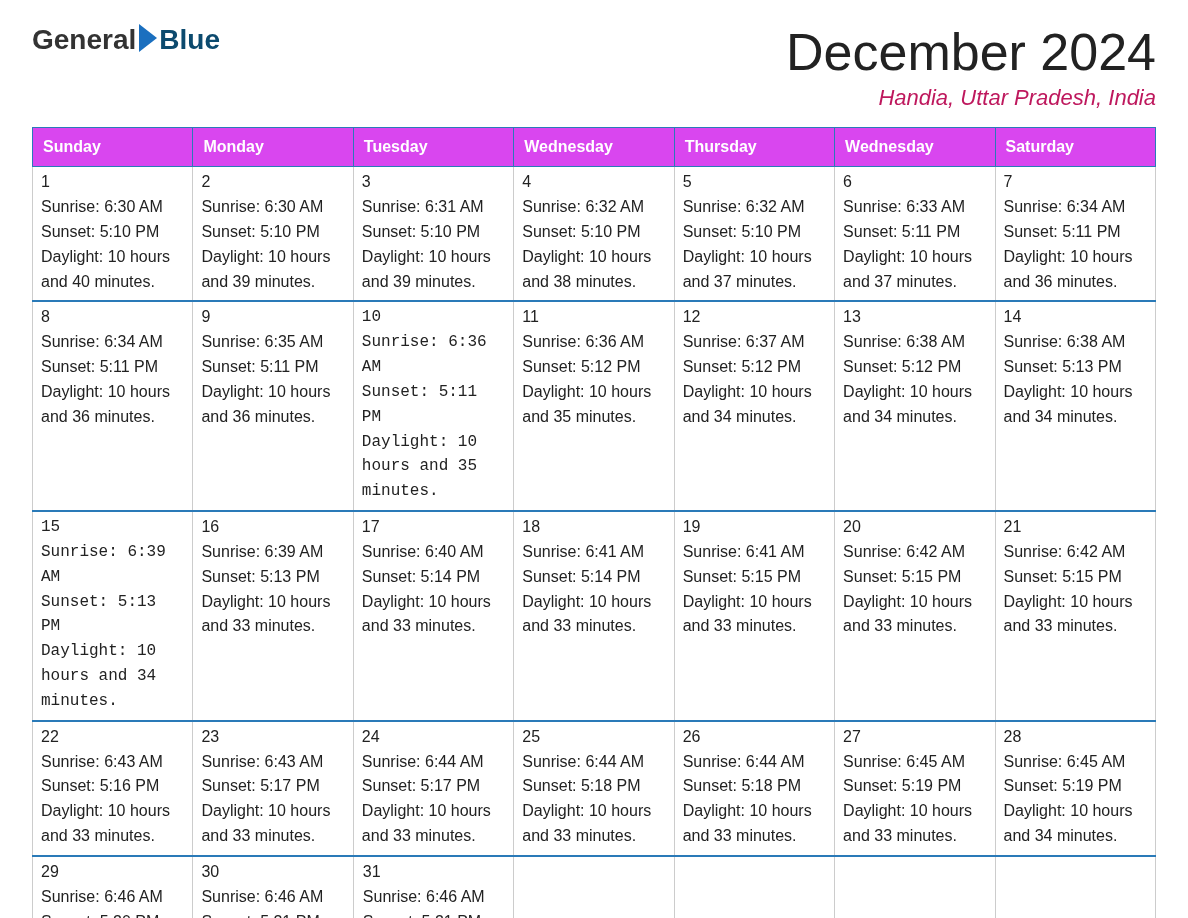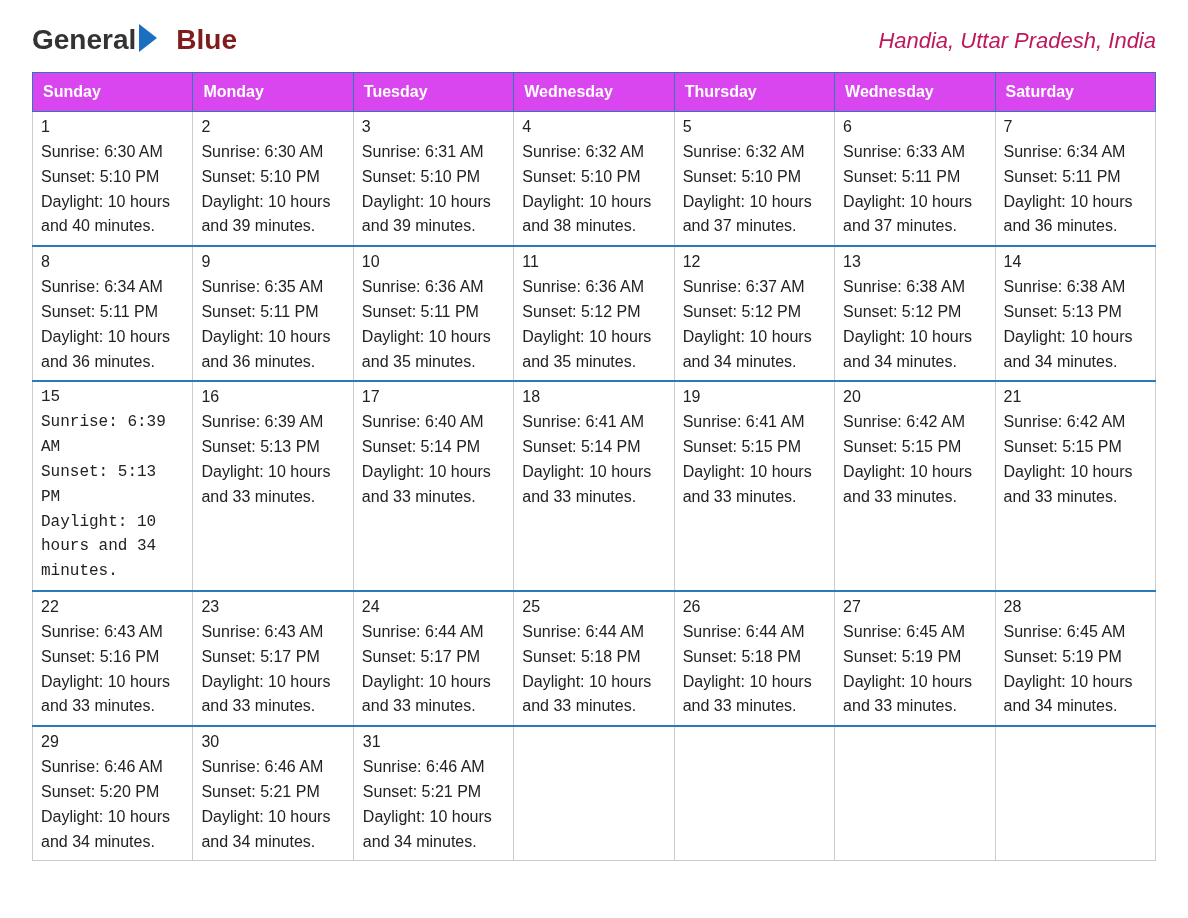--- a/index.html
+++ b/index.html
@@ -37,22 +37,22 @@
       height: 0;
       border-left: 18px solid #1a6fbf;
       border-top: 14px solid transparent;
       border-bottom: 14px solid transparent;
       margin-left: 3px;
       margin-top: -4px;
     }
     .logo-blue {
       font-size: 28px;
       font-weight: bold;
-      color: #7f1d1d;
-      margin-left: 19px;
+      color: #0c4a6e;
+      margin-left: 2px;
     }
     .title-area {
       text-align: right;
     }
     .month-title {
       font-size: 52px;
       font-weight: normal;
       color: #222;
       line-height: 1.1;
     }
@@ -106,20 +106,21 @@
 
 <div class="header">
   <div class="logo">
     <div class="logo-text">
       <span class="logo-general">General</span>
       <span class="logo-blue-arrow"></span>
       <span class="logo-blue">Blue</span>
     </div>
   </div>
   <div class="title-area">
+    <div class="month-title">December 2024</div>
     <div class="location">Handia, Uttar Pradesh, India</div>
   </div>
 </div>
 
 <table class="calendar-table">
   <thead>
     <tr>
     <th>Sunday</th>
         <th>Monday</th>
         <th>Tuesday</th>
@@ -162,21 +163,21 @@
       </tr>
       <tr style="border-top: 2px solid rgb(42, 122, 184);">
         <td style="border-top: 2px solid rgb(42, 122, 184);">
           <span class="day-number">8</span>
           <div class="day-info">Sunrise: 6:34 AM<br>Sunset: 5:11 PM<br>Daylight: 10 hours and 36 minutes.</div>
         </td>
         <td style="border-top: 2px solid rgb(42, 122, 184);">
           <span class="day-number">9</span>
           <div class="day-info">Sunrise: 6:35 AM<br>Sunset: 5:11 PM<br>Daylight: 10 hours and 36 minutes.</div>
         </td>
-        <td style="border-top: 2px solid rgb(42, 122, 184);">
+        <td style="border-top: 2px solid rgb(42, 122, 184); font-family: Liberation Mono, monospace;">
           <span class="day-number">10</span>
           <div class="day-info">Sunrise: 6:36 AM<br>Sunset: 5:11 PM<br>Daylight: 10 hours and 35 minutes.</div>
         </td>
         <td style="border-top: 2px solid rgb(42, 122, 184);">
           <span class="day-number">11</span>
           <div class="day-info">Sunrise: 6:36 AM<br>Sunset: 5:12 PM<br>Daylight: 10 hours and 35 minutes.</div>
         </td>
         <td style="border-top: 2px solid rgb(42, 122, 184);">
           <span class="day-number">12</span>
           <div class="day-info">Sunrise: 6:37 AM<br>Sunset: 5:12 PM<br>Daylight: 10 hours and 34 minutes.</div>

